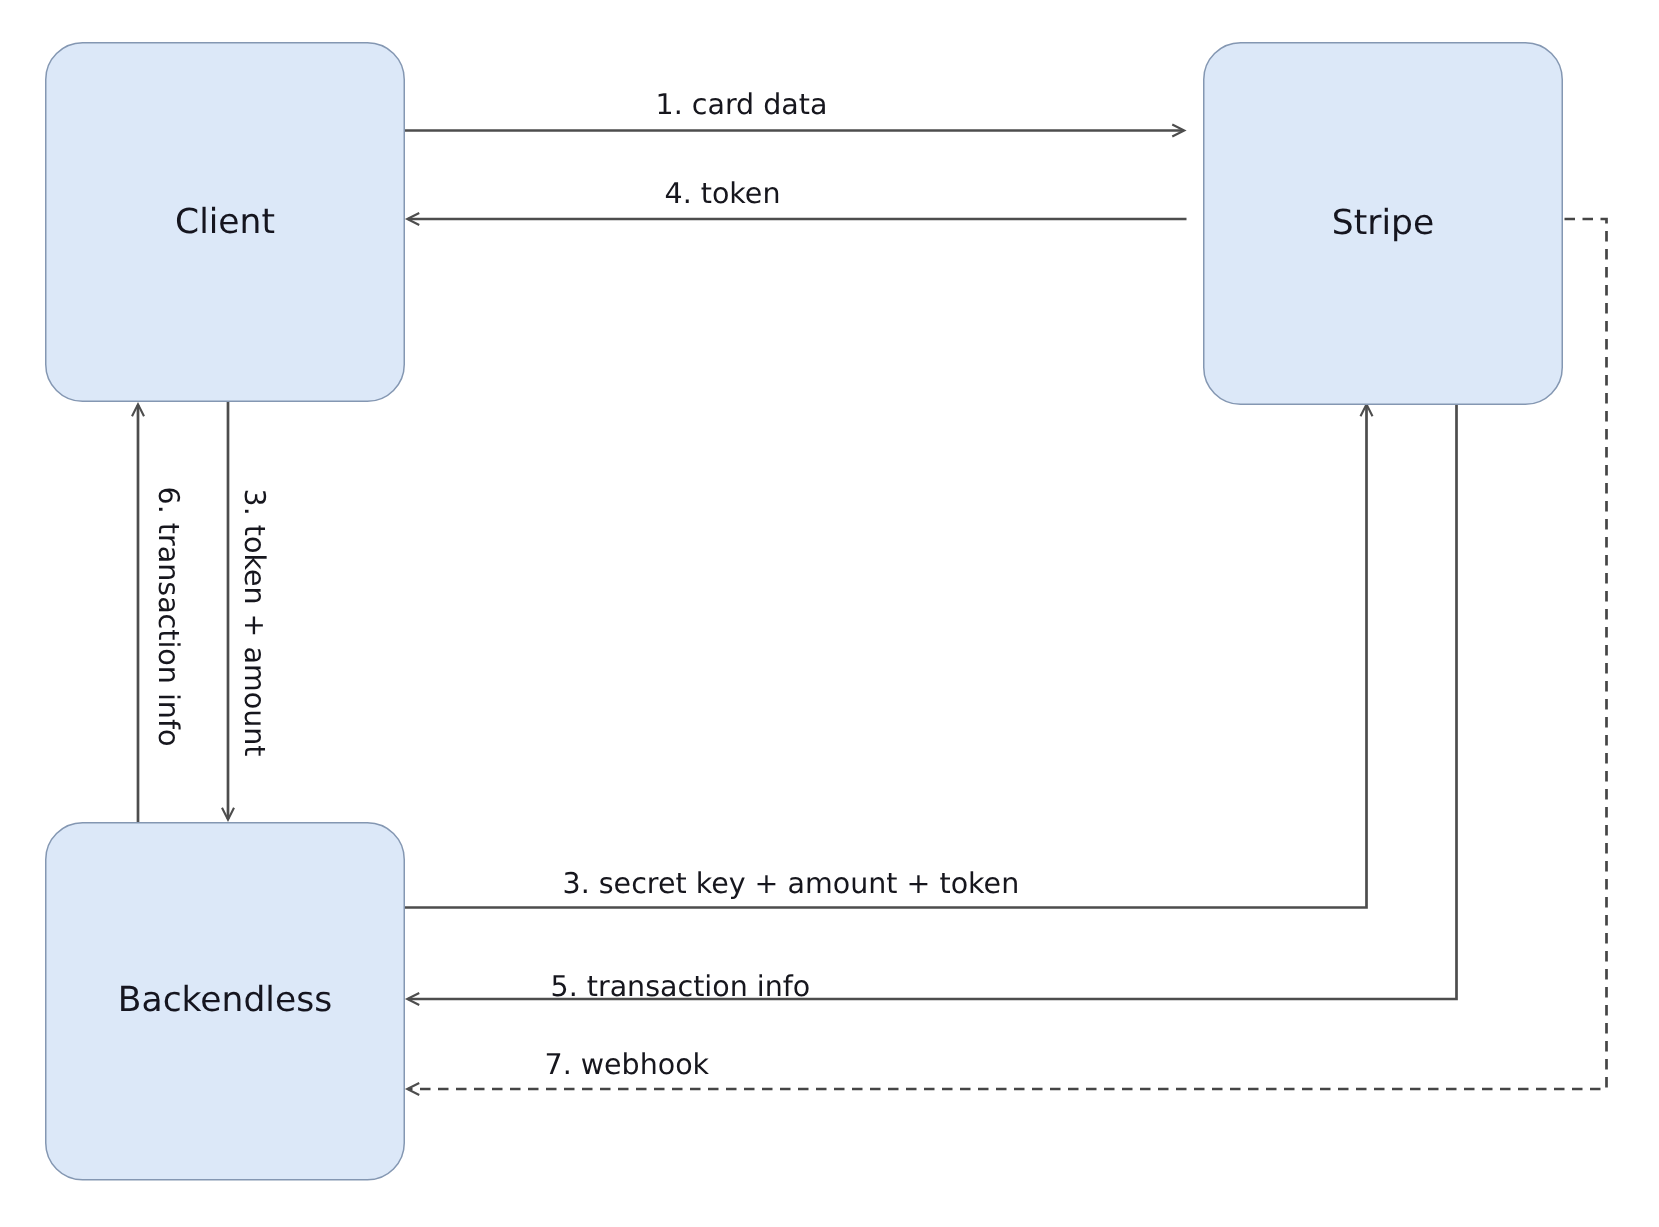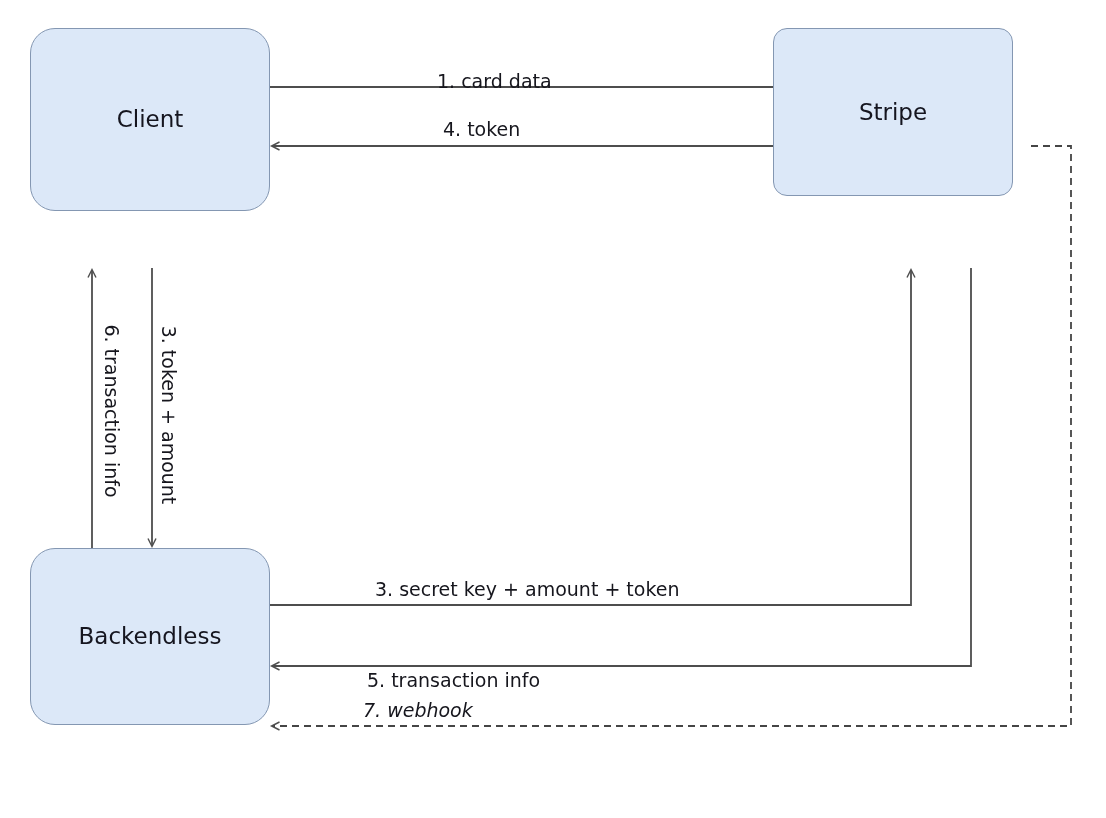--- a/index.html
+++ b/index.html
@@ -29,39 +29,39 @@
     border-radius: 25px;
     display: flex;
     flex-direction: column;
     align-items: center;
     justify-content: center;
     text-align: center;
     color: #15151f;
     font-size: 23px;
     line-height: 1.32;
   }
-  .node-client      { left: 30px;  top: 28px;  width: 240px; height: 183px; }
-  .node-stripe      { left: 773px; top: 28px;  width: 240px; height: 168px; border-radius: 14px; }
-  .node-backendless { left: 30px;  top: 548px; width: 240px; height: 177px; }
+  .node-client      { left: 30px;  top: 28px;  width: 240px; height: 240px; }
+  .node-stripe      { left: 802px; top: 28px;  width: 240px; height: 242px; }
+  .node-backendless { left: 30px;  top: 548px; width: 240px; height: 239px; }
   .edge-label {
     position: absolute;
     white-space: nowrap;
     color: #16161d;
     font-size: 19px;
     line-height: 22px;
   }
   .edge-label.vertical {
     transform: translate(-50%, -50%) rotate(90deg);
     transform-origin: center center;
   }
-  .lbl-1 { left: 437px; top: 70px;  }
+  .lbl-1 { left: 437px; top: 59px;  }
   .lbl-2 { left: 443px; top: 118px; }
   .lbl-4 { left: 375px; top: 578px; }
-  .lbl-5 { left: 367px; top: 669px; }
-  .lbl-7 { left: 363px; top: 699px; font-style: italic; }
+  .lbl-5 { left: 367px; top: 647px; }
+  .lbl-7 { left: 363px; top: 699px; }
   .lbl-3 { left: 169px; top: 415px; }
   .lbl-6 { left: 112px; top: 411px; }
 </style>
 </head>
 <body>
 
 <div class="canvas">
 
   <svg class="wires" viewBox="0 0 1106 818" xmlns="http://www.w3.org/2000/svg">
     <defs>

